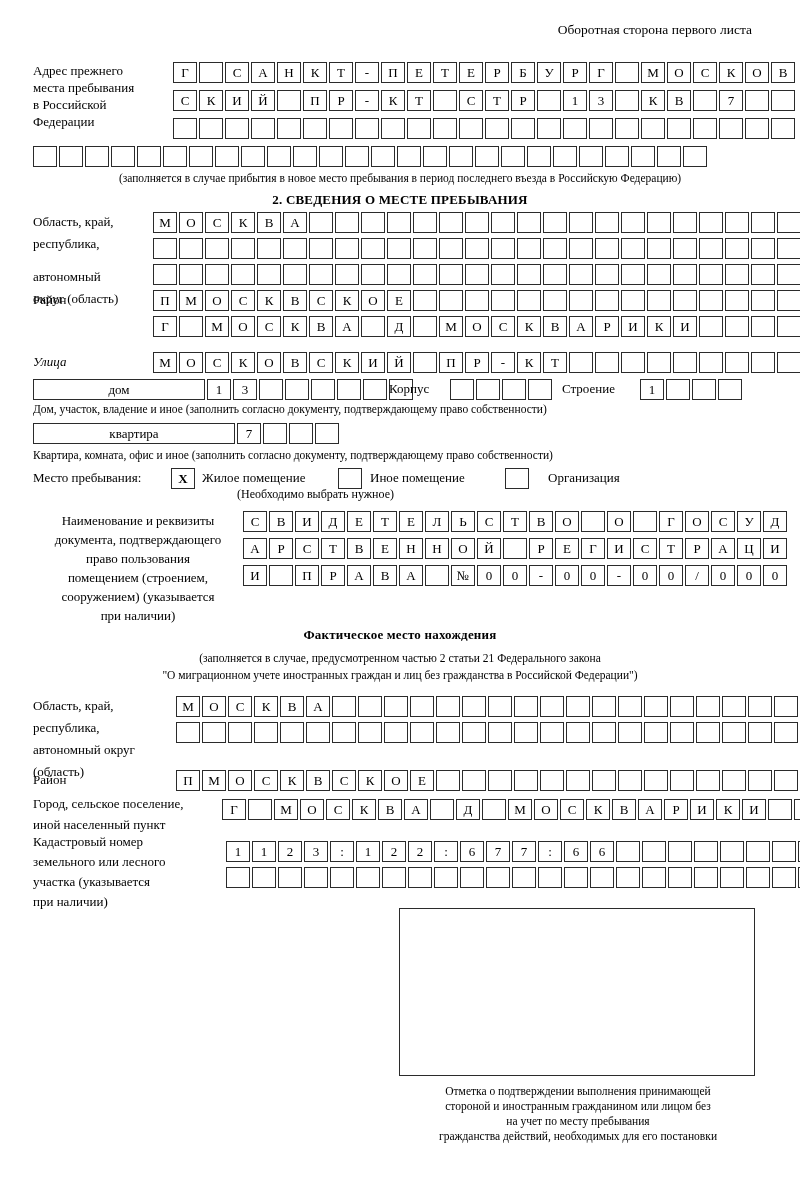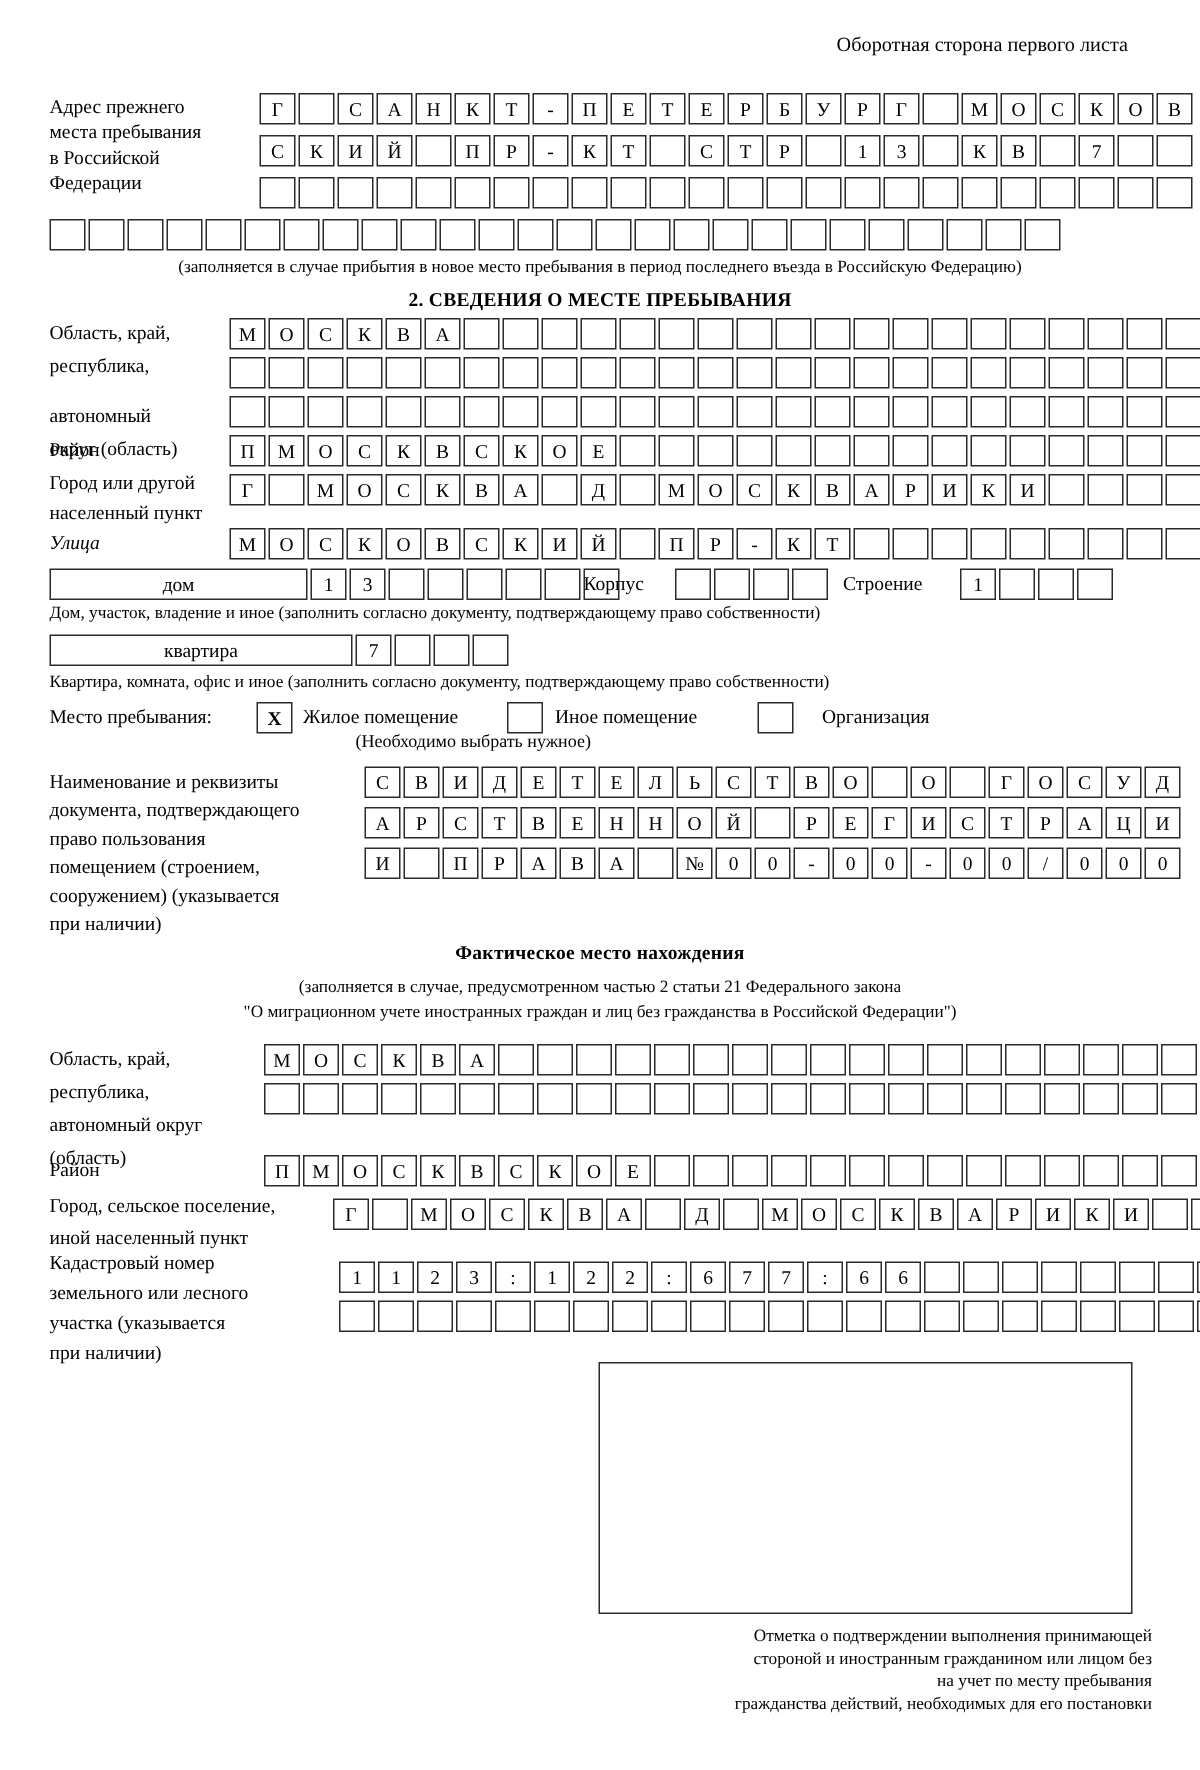--- a/index.html
+++ b/index.html
@@ -74,21 +74,21 @@
     font-size: 13px;
     letter-spacing: .2px;
   }
   .stamp-box {
     border: 1px solid #2b2b2b;
     box-sizing: border-box;
   }
   .footnote {
     font-size: 11.5px;
     line-height: 15px;
-    text-align: right;
+    text-align: center;
   }
 </style>
 </head>
 <body>
 
 <div class="page">
 
   <div class="hdr-right">Оборотная сторона первого листа</div>
 
   <div class="abs" style="left:33px; top:62px; width:135px;">
@@ -319,24 +319,20 @@
       <div class="cell"></div>
       <div class="cell"></div>
       <div class="cell"></div>
       <div class="cell"></div>
       <div class="cell"></div>
       <div class="cell"></div>
       <div class="cell"></div>
       <div class="cell"></div>
     </div>
 
-  <div class="abs" style="left:33px; top:313px; width:150px;">
-    <div class="label">Город или другой</div>
-    <div class="label" style="margin-top:3px;">населенный пункт</div>
-  </div>
   <div class="abs boxrow" id="s2-city" style="left:153px; top:316px;">
       <div class="cell filled">Г</div>
       <div class="cell"></div>
       <div class="cell filled">М</div>
       <div class="cell filled">О</div>
       <div class="cell filled">С</div>
       <div class="cell filled">К</div>
       <div class="cell filled">В</div>
       <div class="cell filled">А</div>
       <div class="cell"></div>
@@ -426,21 +422,21 @@
 
   <div class="abs label" style="left:33px; top:469px;">Место пребывания:</div>
   <div class="abs cell" style="left:171px; top:468px; font-weight:bold;">X</div>
   <div class="abs label" style="left:202px; top:469px;">Жилое помещение</div>
   <div class="abs cell" style="left:338px; top:468px;"></div>
   <div class="abs label" style="left:370px; top:469px;">Иное помещение</div>
   <div class="abs cell" style="left:505px; top:468px;"></div>
   <div class="abs label" style="left:548px; top:469px;text-align:center;">Организация</div>
   <div class="abs label-sm" style="left:237px; top:487px;">(Необходимо выбрать нужное)</div>
 
-  <div class="abs" style="left:33px; top:512px; width:210px;">
+  <div class="abs" style="left:33px; top:512px; width:210px;text-align:center;">
     <div class="label">Наименование и реквизиты</div>
     <div class="label" style="margin-top:2px;">документа, подтверждающего</div>
     <div class="label" style="margin-top:2px;">право пользования</div>
     <div class="label" style="margin-top:2px;">помещением (строением,</div>
     <div class="label" style="margin-top:2px;">сооружением) (указывается</div>
     <div class="label" style="margin-top:2px;">при наличии)</div>
   </div>
   <div class="abs boxrow" id="s2-doc-1" style="left:243px; top:511px;">
       <div class="cell filled">С</div>
       <div class="cell filled">В</div>

